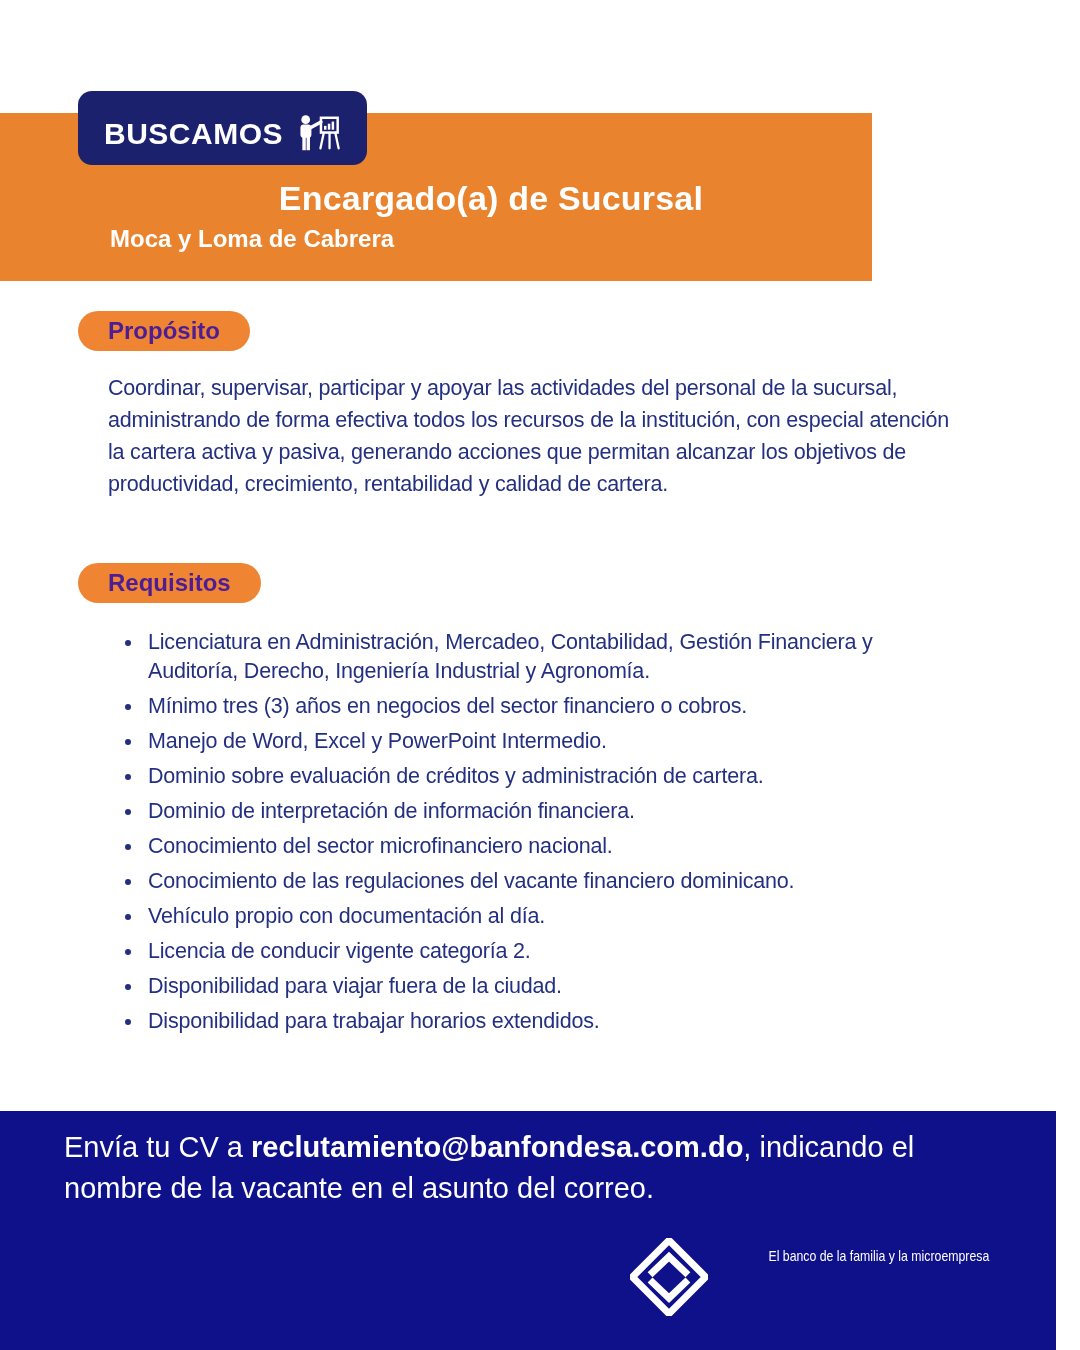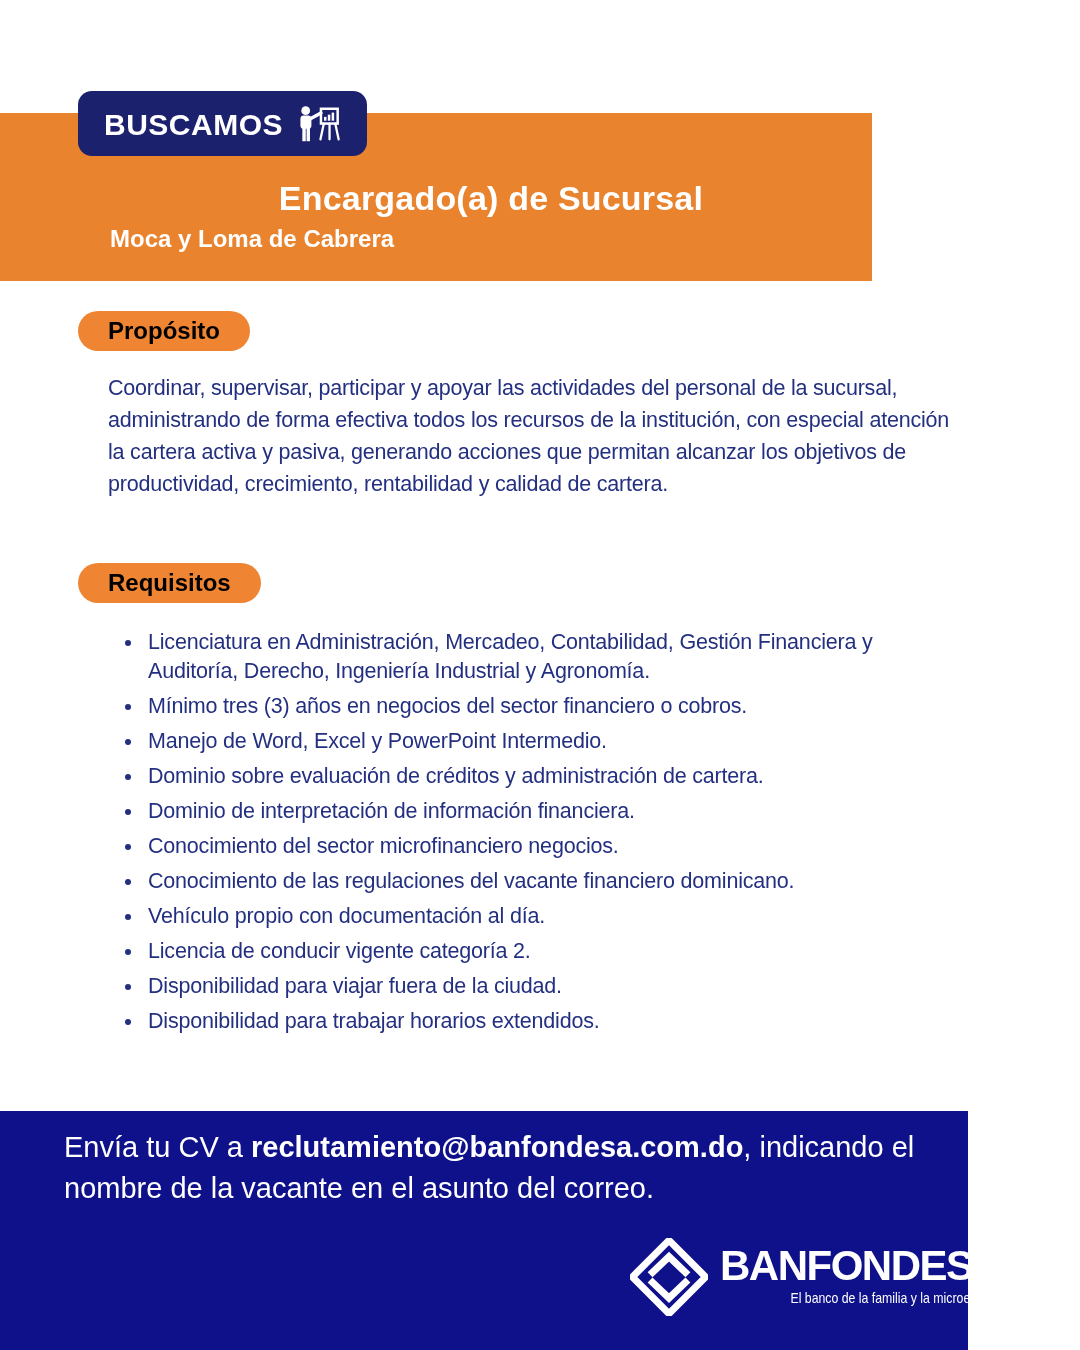--- a/index.html
+++ b/index.html
@@ -4,56 +4,56 @@
 <style>
   html,body{margin:0;padding:0;background:#ffffff;}
   .page{
     position:relative;width:1080px;height:1350px;overflow:hidden;
     background:#ffffff;font-family:"Liberation Sans",sans-serif;
   }
   
   .buscamos-badge{
     position:absolute;left:78px;top:91px;height:62px;z-index:3;
     background:var(--navy-badge,#1C216E);border-radius:14px;
-    display:flex;align-items:center;gap:14px;padding:3px 24px 0 26px;justify-content:space-between;
+    display:flex;align-items:center;gap:14px;padding:12px 24px 0 26px;justify-content:space-between;
   }
   .buscamos-badge .label{
     color:#fff;font-weight:bold;font-size:30px;letter-spacing:.5px;
   }
   
   .banner{
     position:absolute;left:0;top:113px;width:872px;height:168px;
     background:var(--orange,#E9832E);z-index:1;
     box-sizing:border-box;padding:66px 0 0 110px;color:#fff;
   }
   .banner h1{margin:0;font-size:34px;font-weight:bold;letter-spacing:.2px;text-align:center;}
   .banner h2{margin:7px 0 0 0;font-size:24px;font-weight:bold;}
   
   .pill{
     position:absolute;left:78px;background:var(--orange-pill,#EF8532);
-    color:#000000;font-weight:bold;font-size:24px;line-height:40px;
+    color:#4c1d95;font-weight:bold;font-size:24px;line-height:40px;
     padding:0 30px;border-radius:22px;height:40px;
   }
   .pill-proposito{top:311px;}
   .pill-requisitos{top:563px;}
   
   .proposito-body{
     position:absolute;left:108px;top:372px;width:855px;
     color:var(--text-navy,#232F80);font-size:21.5px;line-height:32px;
     letter-spacing:-.2px;margin:0;
   }
   .requisitos-list{
     position:absolute;left:116px;top:622px;width:820px;
     color:var(--text-navy,#232F80);font-size:21.5px;line-height:29px;
     letter-spacing:-.2px;margin:0;padding:0 0 0 22px;
   }
   .requisitos-list li{margin:6px;padding-left:4px;}
   
   .footer{
-    position:absolute;left:0;top:1111px;width:968px;height:239px;
+    position:absolute;left:0;top:1111px;width:1056px;height:239px;
     background:var(--navy-footer,#0F118A);
   }
   .footer-text{
     position:absolute;left:64px;top:16px;width:955px;margin:0;
     color:#fff;font-size:29px;line-height:41px;font-weight:normal;
   }
   .footer-text strong{font-weight:bold;}
   .logo-block{
     position:absolute;left:630px;top:127px;display:flex;align-items:flex-start;gap:12px;
   }
@@ -101,40 +101,36 @@
   <div class="pill pill-proposito">Propósito</div>
   <p class="proposito-body">Coordinar, supervisar, participar y apoyar las actividades del personal de la sucursal, administrando de forma efectiva todos los recursos de la institución, con especial atención la cartera activa y pasiva, generando acciones que permitan alcanzar los objetivos de productividad, crecimiento, rentabilidad y calidad de cartera.</p>
 
   <div class="pill pill-requisitos">Requisitos</div>
   <ul class="requisitos-list">
       <li>Licenciatura en Administración, Mercadeo, Contabilidad, Gestión Financiera y Auditoría, Derecho, Ingeniería Industrial y Agronomía.</li>
       <li>Mínimo tres (3) años en negocios del sector financiero o cobros.</li>
       <li>Manejo de Word, Excel y PowerPoint Intermedio.</li>
       <li>Dominio sobre evaluación de créditos y administración de cartera.</li>
       <li>Dominio de interpretación de información financiera.</li>
-      <li>Conocimiento del sector microfinanciero negocios.</li>
+      <li>Conocimiento del sector microfinanciero nacional.</li>
       <li>Conocimiento de las regulaciones del vacante financiero dominicano.</li>
       <li>Vehículo propio con documentación al día.</li>
       <li>Licencia de conducir vigente categoría 2.</li>
       <li>Disponibilidad para viajar fuera de la ciudad.</li>
       <li>Disponibilidad para trabajar horarios extendidos.</li>
     </ul>
 
   <div class="footer">
     <p class="footer-text"><span>Envía tu CV a </span><strong>reclutamiento@banfondesa.com.do</strong><span>, indicando el nombre de la vacante en el asunto del correo.</span></p>
 
     <div class="logo-block">
       <svg class="logo-mark" viewBox="0 0 100 100" aria-hidden="true">
         <polygon points="50,3 97,50 50,97 3,50" fill="none" stroke="#fff" stroke-width="9"></polygon>
         <polyline points="29,44 50,24 71,44" fill="none" stroke="#fff" stroke-width="9" stroke-linecap="square"></polyline>
         <polyline points="29,57 50,77 71,57" fill="none" stroke="#fff" stroke-width="9" stroke-linecap="square"></polyline>
       </svg>
       <div class="logo-textcol">
-        <div class="wordmark-row">
-          <span class="wordmark">BANFONDESA</span>
-          <sup class="regmark">®</sup>
-        </div>
         <div class="tagline">El banco de la familia y la microempresa</div>
       </div>
     </div>
   </div>
 
 </div>
 
 </body></html>

